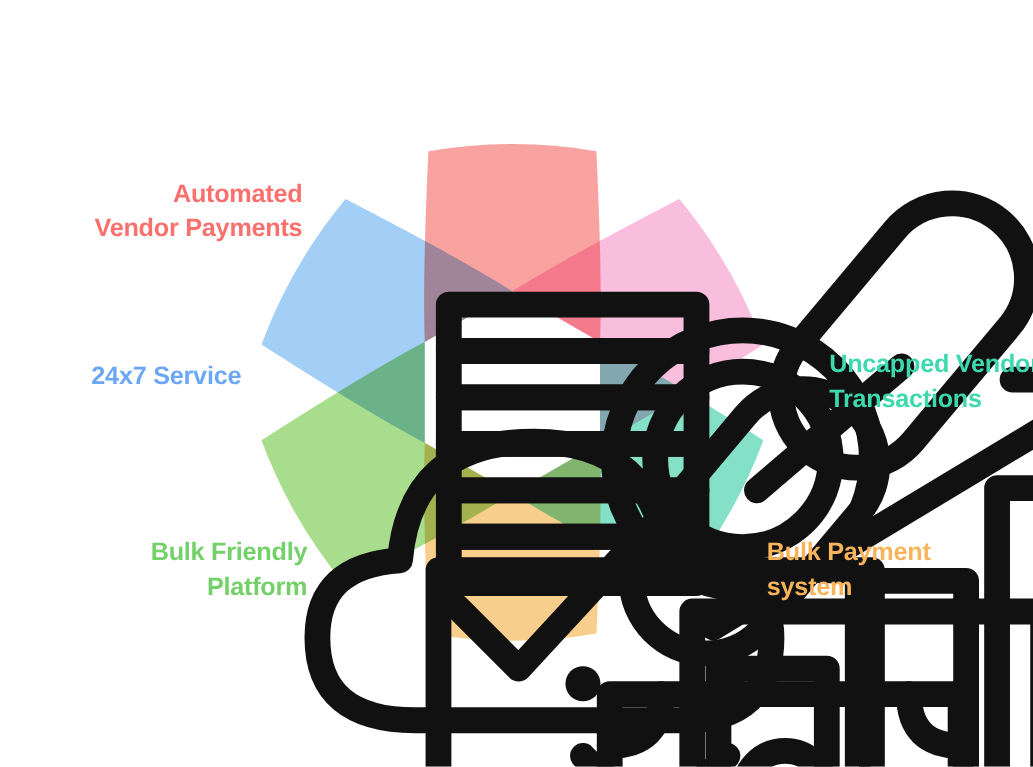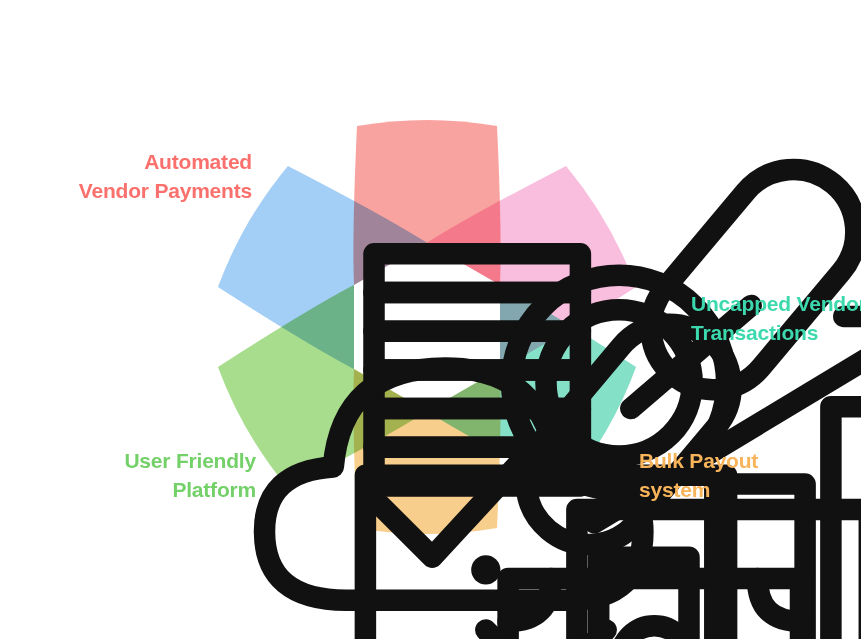--- a/index.html
+++ b/index.html
@@ -252,20 +252,21 @@
     </div>
   </div>
 
   <div class="label" id="label-automated-vendor-payments" style="color: rgb(250, 112, 108);">Automated
 Vendor Payments</div>
 
 
   <div class="label" id="label-uncapped-vendor-transactions" style="color: rgb(61, 217, 174);">Uncapped Vendor
 Transactions</div>
 
-  <div class="label" id="label-bulk-payment-system" style="color: rgb(248, 180, 90);">Bulk Payout
+  <div class="label" id="label-bulk-payment-system" style="color: rgb(248, 180, 90);">Bulk Payment
 system</div>
 
-  <div class="label" id="label-user-friendly-platform" style="color: rgb(116, 208, 104);">User Friendly
+  <div class="label" id="label-user-friendly-platform" style="color: rgb(116, 208, 104);">Bulk Friendly
 Platform</div>
 
+  <div class="label" id="label-24x7-service" style="color: rgb(107, 167, 245);">24x7 Service</div>
 
 </div>
 
 </body></html>

